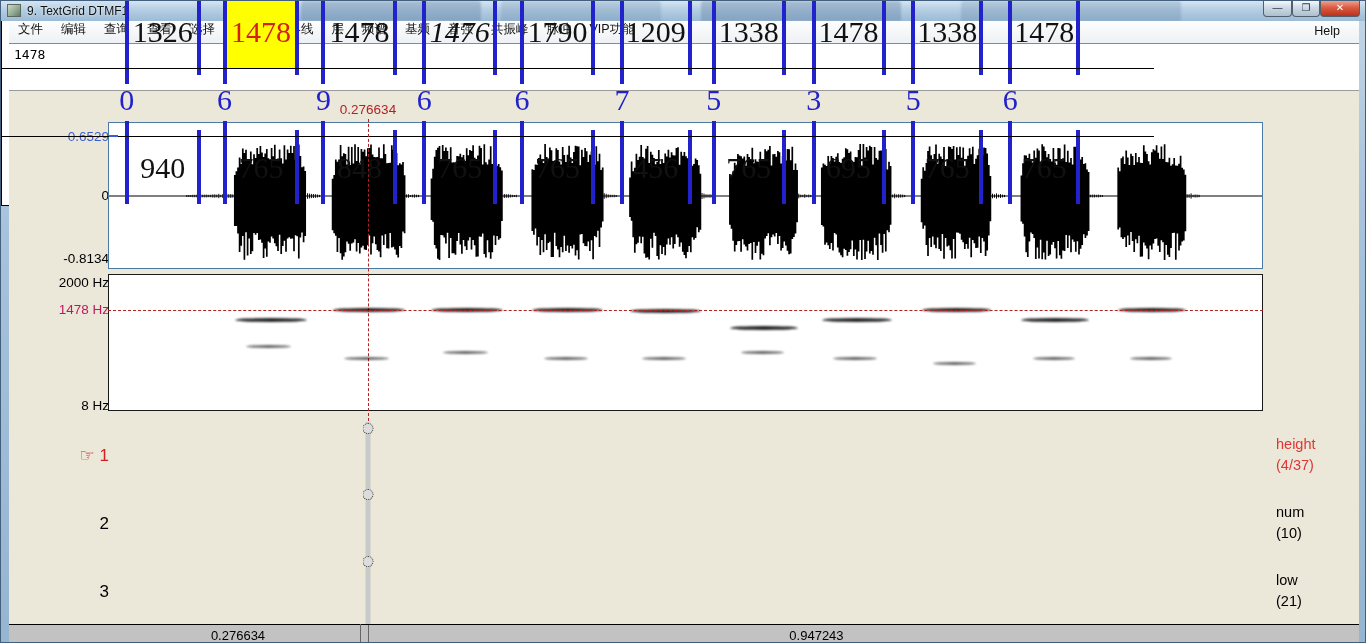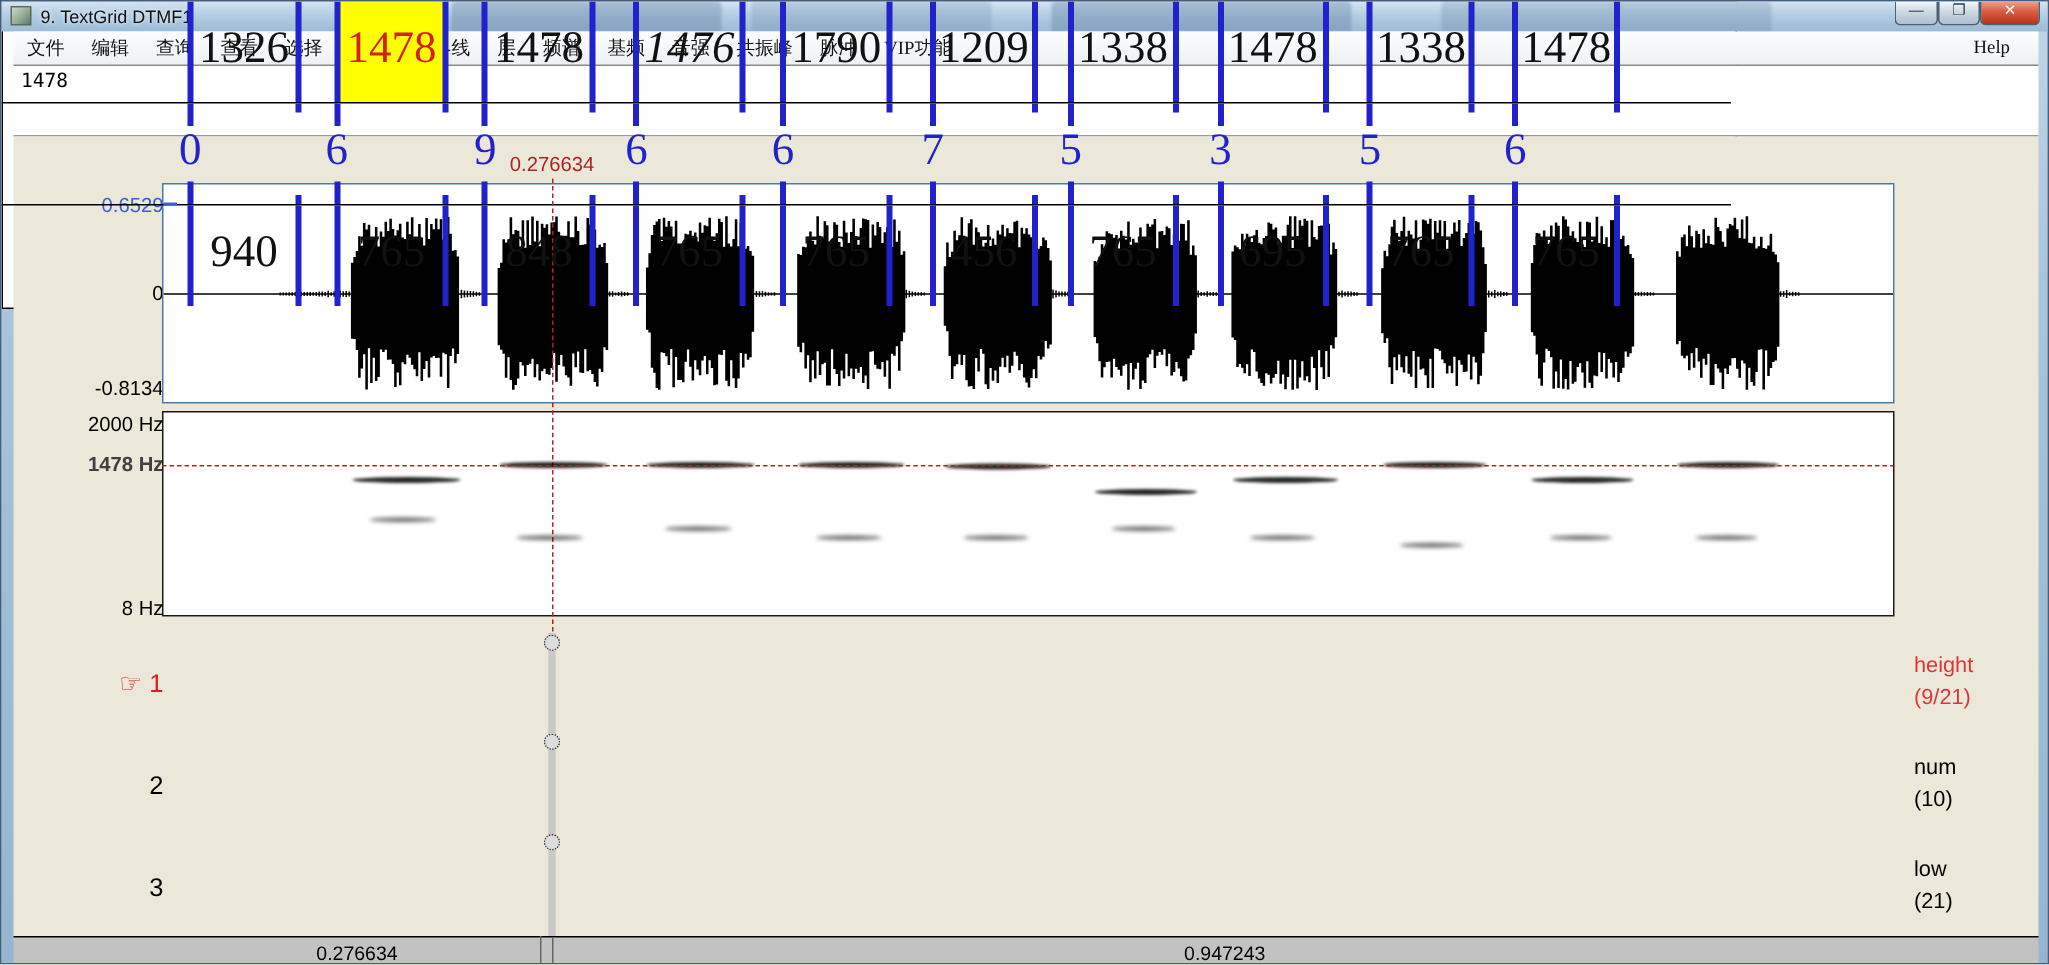--- a/index.html
+++ b/index.html
@@ -21,21 +21,21 @@
        border:1px solid #50606f;border-top:none;border-radius:0 0 4px 4px;
        background:linear-gradient(180deg,#f4f8fb,#cdd9e4 45%,#aebfce);
        color:#2a3a4a;font-size:10px;line-height:14px;text-align:center;}
   #btn-min{left:1262px;width:29px;}
   #btn-restore{left:1291px;width:28px;}
   #btn-close{left:1319px;width:40px;color:#fff;
        background:linear-gradient(180deg,#f0a08c,#d95b41 45%,#b8321c);}
   
   #menubar{position:absolute;left:8px;top:20px;width:1350px;height:22px;
        background:linear-gradient(180deg,#fcfdfe,#eef1f4);
-       border-bottom:1px solid #c9c9c9;display:flex;align-items:center;font-family:Liberation Serif, serif;}
+       border-bottom:1px solid #c9c9c9;display:flex;align-items:flex-start;}
   .menu-item{font-size:12.5px;color:#111;padding:0 9px;white-space:nowrap;}
   #menu-help{position:absolute;right:10px;top:3px;font-size:12.5px;color:#111;}
   
   #textfield{position:absolute;left:8px;top:42px;width:1350px;height:48px;
        background:#fff;border-top:1px solid #8a8a8a;border-bottom:1px solid #9a9a9a;
        box-sizing:border-box;font-family:"DejaVu Sans Mono",monospace;font-size:13px;
        color:#000;padding:3px 5px;}
   
   #workarea{position:absolute;left:8px;top:90px;width:1350px;height:533px;background:#ebe7d9;}
   .panel{position:absolute;background:#fff;box-sizing:border-box;}
@@ -116,28 +116,28 @@
   </div>
 
   <div id="textfield">1478</div>
 
   <div id="workarea">
 
     <div class="yl" style="top:38px;color:#3a5fd0;">0.6529</div>
     <div class="yl" style="top:97px;">0</div>
     <div class="yl" style="top:160px;">-0.8134</div>
     <div class="yl" style="top:184px;">2000 Hz</div>
-    <div class="yl" style="top:211px;color:#404040;font-weight:bold;">1478 Hz</div>
+    <div class="yl" style="top:211px;color:#be185d;">1478 Hz</div>
     <div class="yl" style="top:307px;">8 Hz</div>
 
     <div class="yl" style="top:354px;color:#d42020;font-size:17px;"><span>☞</span> <span>1</span></div>
     <div class="yl" style="top:423px;font-size:17px;">2</div>
     <div class="yl" style="top:491px;font-size:17px;">3</div>
 
-    <div class="rl" style="top:343px;color:#e03535;"><span>height</span><br><span>(9/21)</span></div>
+    <div class="rl" style="top:343px;color:#e03535;"><span>height</span><br><span>(4/37)</span></div>
     <div class="rl" style="top:411px;"><span>num</span><br><span>(10)</span></div>
     <div class="rl" style="top:479px;"><span>low</span><br><span>(21)</span></div>
   </div>
 
   <div id="wave-panel" class="panel">
     <svg id="wave-svg" width="1153" height="145">
         <path d="M0 73 H1153" stroke="#000" stroke-width="1" fill="none"></path>
         <path d="M77.8 72.0V74.0M79.8 72.0V74.0M81.8 72.0V74.0M83.8 71.8V74.2M85.8 71.8V74.2M87.8 71.7V74.3M89.8 71.8V74.2M91.8 71.5V74.5M93.8 71.7V74.3M95.8 71.6V74.4M97.8 71.6V74.4M99.8 71.8V74.2M101.8 71.7V74.3M103.8 71.4V74.6M105.8 71.3V74.7M107.8 71.6V74.4M109.8 70.9V75.1M111.8 71.8V74.2M113.8 71.1V74.9M115.8 70.6V75.4M117.8 70.8V75.2M119.8 71.2V74.8M121.8 71.0V75.0M123.8 71.4V74.6" stroke="#000" stroke-width="1" fill="none"></path>
         <path d="M125.8 52.1V102.9M127.4 48.3V103.0M129.0 44.4V110.4M130.6 34.5V128.9M132.2 40.9V122.7M133.8 25.6V113.1M135.4 30.0V136.7M137.0 26.8V109.2M138.6 36.9V132.4M140.2 36.9V115.5M141.8 28.4V131.0M143.4 41.3V128.3M145.0 31.3V110.0M146.6 34.9V111.7M148.2 24.9V110.1M149.8 31.0V116.9M151.4 22.9V116.6M153.0 29.6V119.7M154.6 34.0V135.0M156.2 30.5V125.4M157.8 26.1V133.8M159.4 35.3V118.5M161.0 36.3V119.8M162.6 24.9V113.5M164.2 33.2V115.5M165.8 21.8V120.2M167.4 37.0V123.2M169.0 35.5V127.9M170.6 26.4V111.8M172.2 35.3V131.0M173.8 40.6V123.0M175.4 22.3V117.7M177.0 36.4V128.7M178.6 26.4V115.4M180.2 29.9V114.3M181.8 22.7V115.7M183.4 29.9V115.5M185.0 23.1V128.2M186.6 36.7V112.2M188.2 39.8V113.2M189.8 21.6V135.6M191.4 32.9V114.4M193.0 44.2V109.4M194.6 43.6V119.2M196.2 48.0V113.0" stroke="#000" stroke-width="1.7" fill="none"></path>
         <path d="M198.6 70.2V75.8M200.6 70.6V75.4M202.6 70.9V75.1M204.6 71.0V75.0M206.6 71.2V74.8M208.6 71.5V74.5M210.6 71.9V74.1" stroke="#000" stroke-width="1" fill="none"></path>

